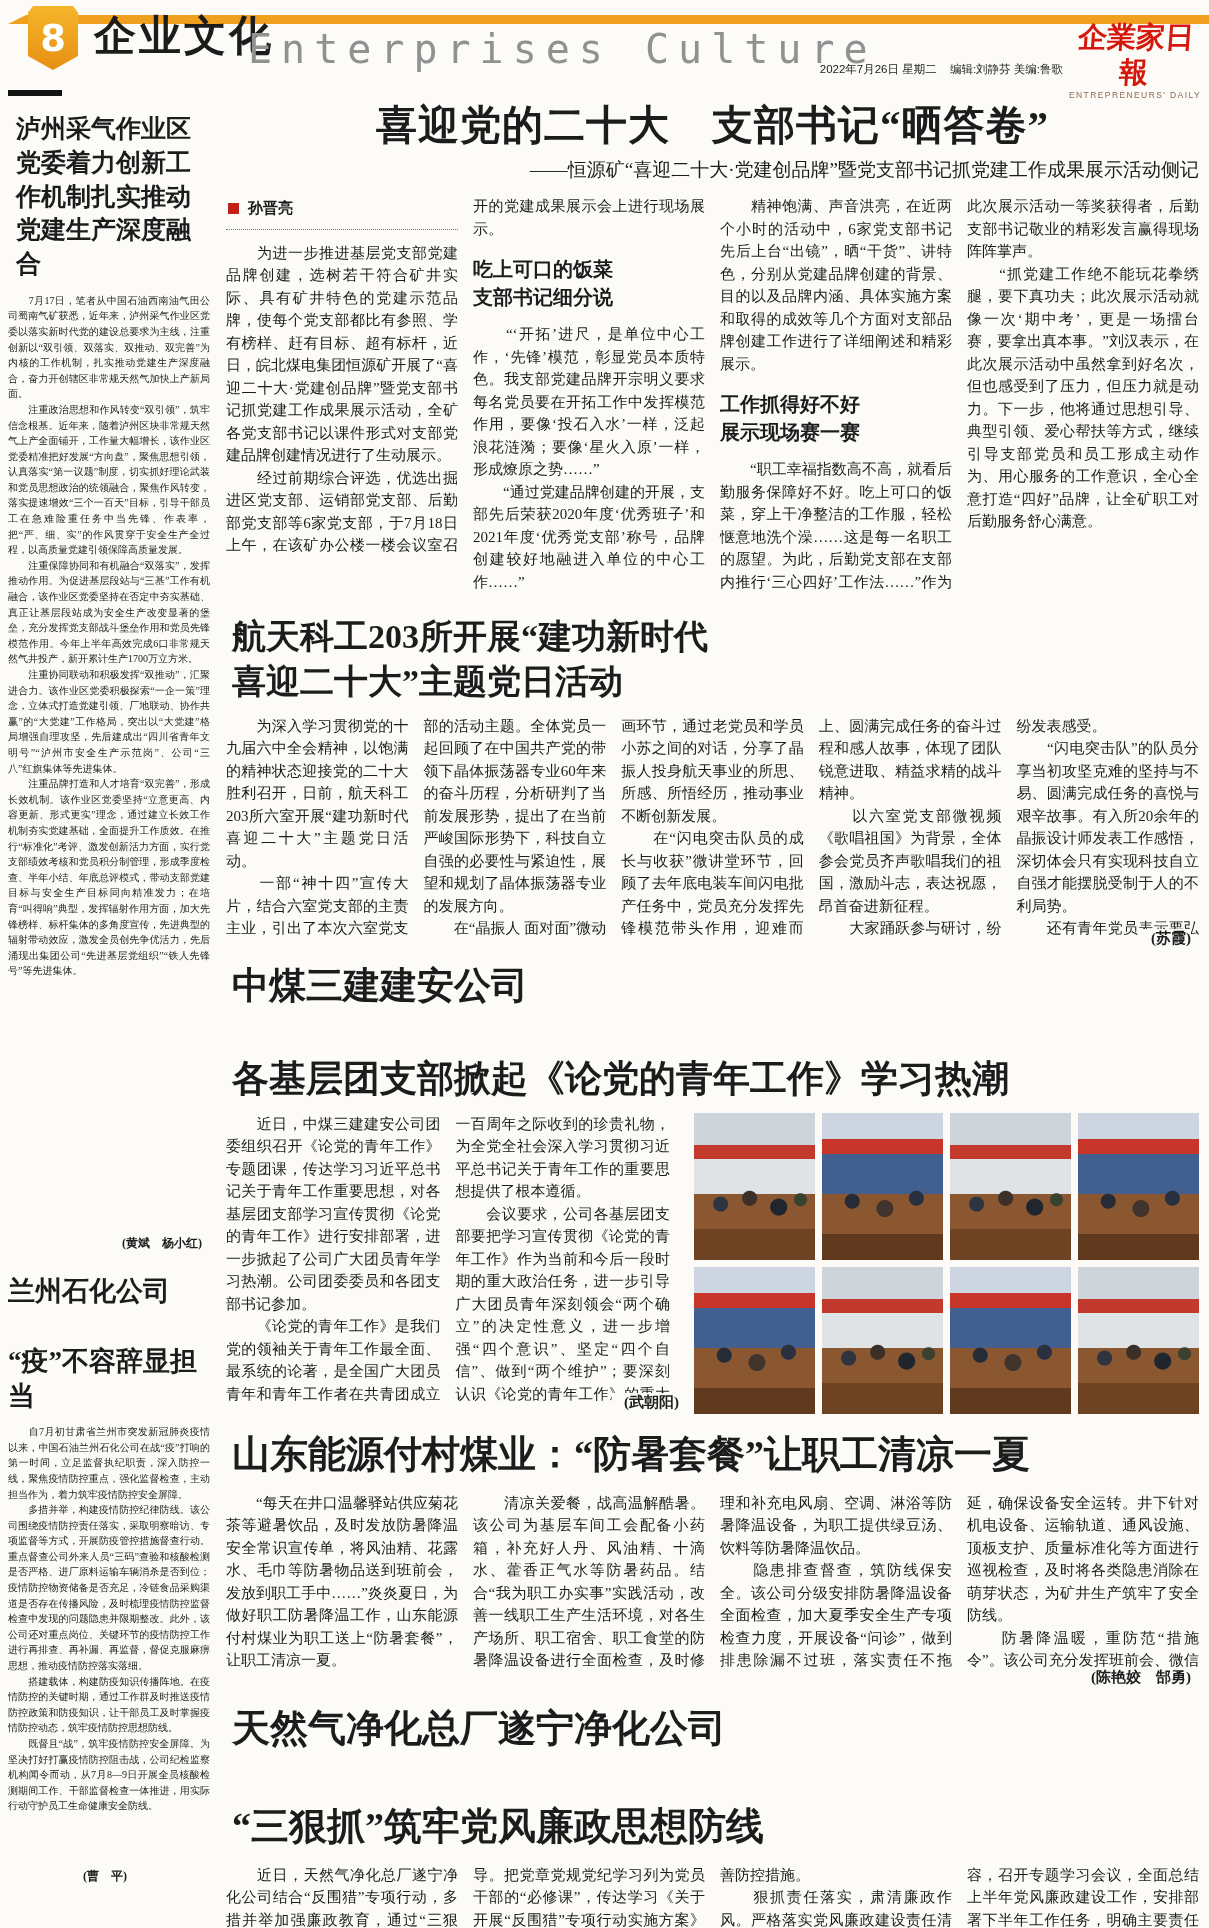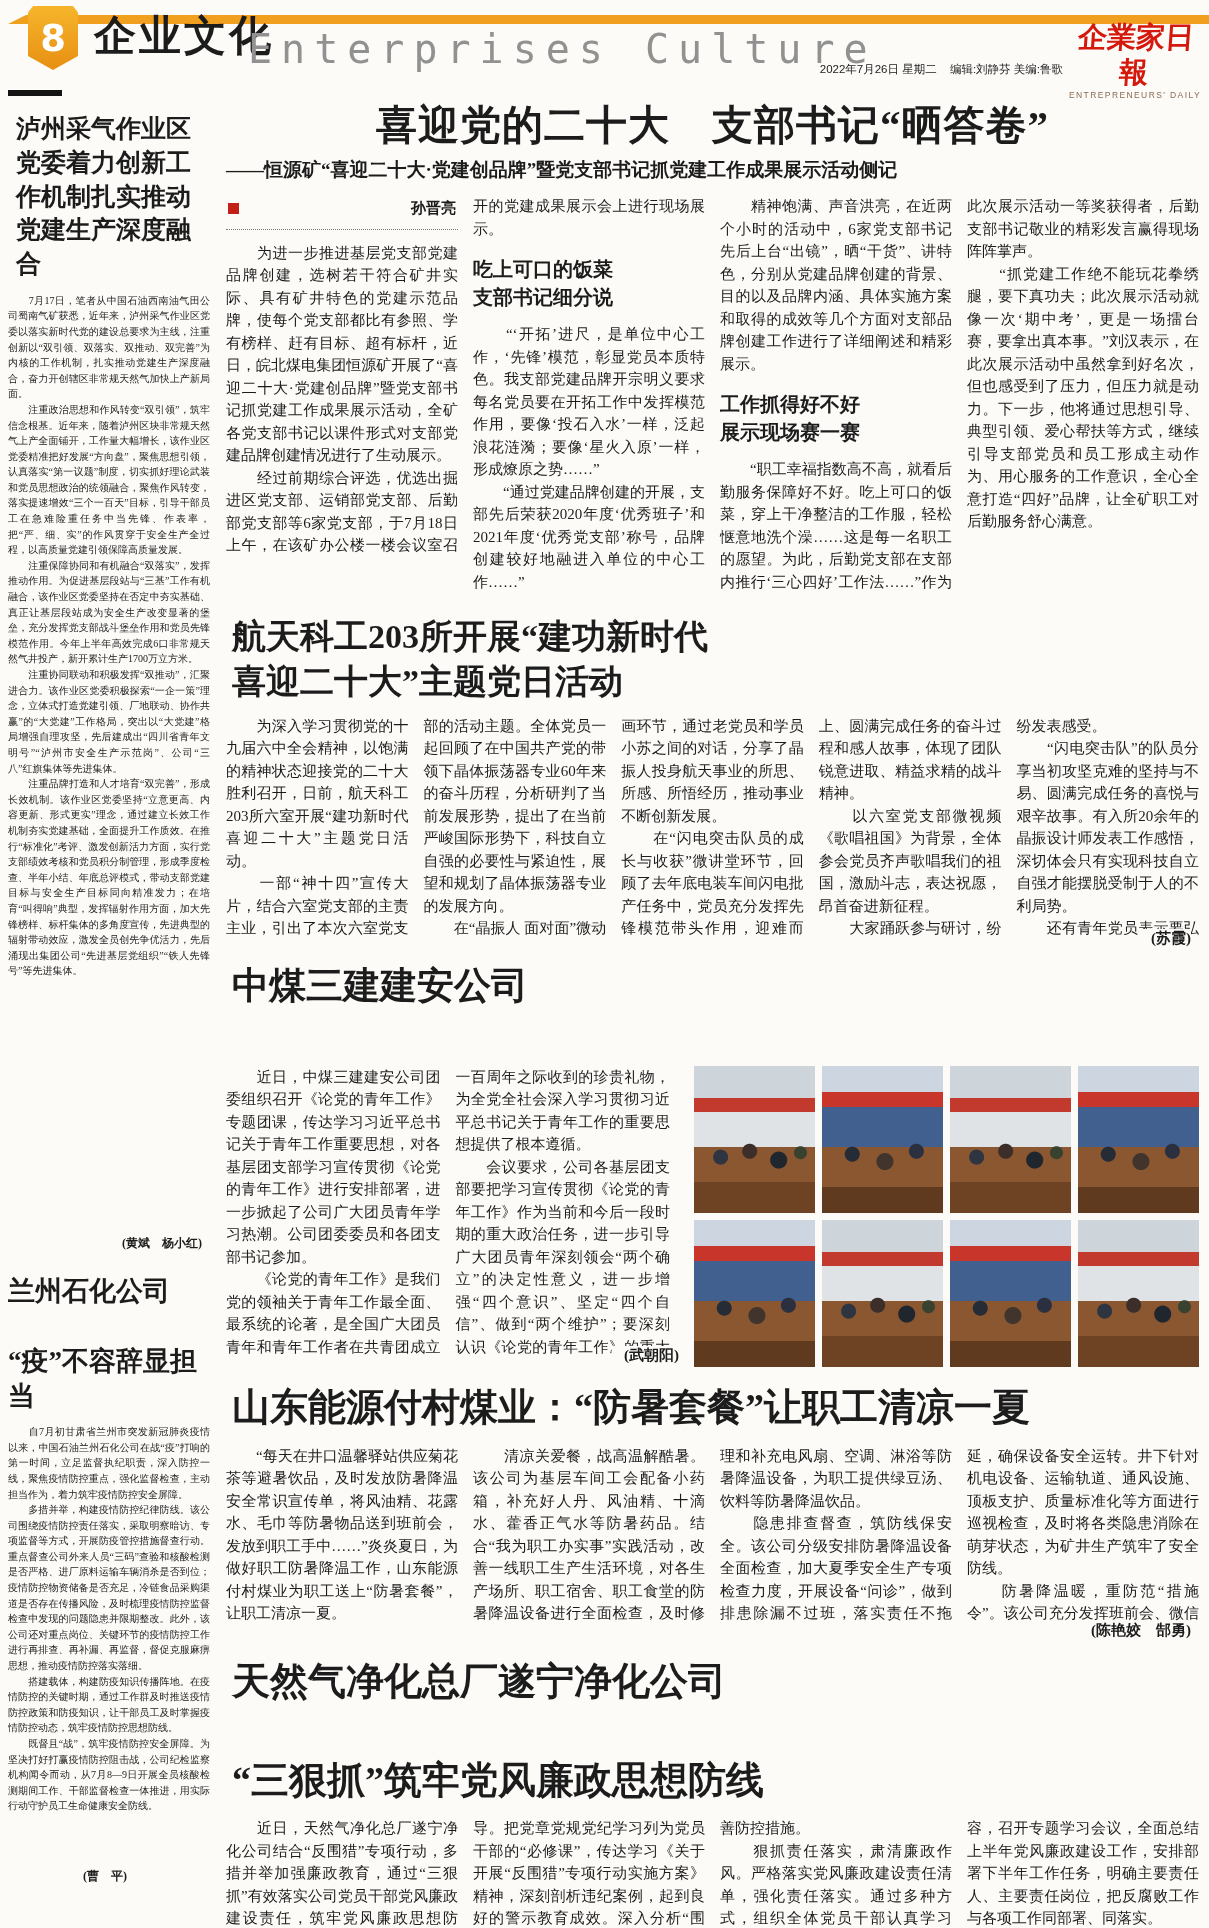--- a/index.html
+++ b/index.html
@@ -44,28 +44,28 @@
 
   
   .article{position:relative;}
   .cols{column-gap:15px;column-fill:auto;overflow:hidden;text-align:justify;
         font-size:15px;line-height:1.5;}
   .cols p{margin:0;white-space:pre-line;}
   h3.sub{font-size:20px;line-height:1.4;margin:15px 0 12px;white-space:pre-line;break-inside:avoid;
         font-family:"DejaVu Sans",sans-serif;font-weight:700;}
   .byline{display:flex;align-items:center;gap:9px;font-size:15px;font-weight:700;
         border-bottom:1px dotted #777;padding:2px 2px 9px;margin-bottom:12px;
-        font-family:"DejaVu Sans",sans-serif;justify-content:space-between;}
+        font-family:"DejaVu Sans",sans-serif;}
   .red-sq{width:11px;height:11px;background:#c32017;flex:none;}
   .sig-abs{position:absolute;right:8px;bottom:3px;font-weight:700;background:#fcfbf8;
         padding-left:12px;font-size:15px;}
 
   
   .hy-h1{font-size:41px;font-weight:900;text-align:center;letter-spacing:1px;margin:8px 0 2px;}
-  .hy-deck{font-size:19px;font-weight:700;text-align:left;margin:4px 0 12px;}
+  .hy-deck{font-size:19px;font-weight:400;text-align:right;margin:4px 0 12px;}
   .hy-cols{column-count:4;height:404px;}
 
   .ht-h1{font-size:34px;font-weight:900;line-height:1.32;margin:16px 0 10px 6px;white-space:pre-line;}
   .ht-cols{column-count:5;height:236px;}
 
   .zm-h1{font-size:37px;font-weight:900;line-height:1.26;margin:12px 0 10px 6px;white-space:pre-line;}
   .zm-flex{display:flex;gap:24px;position:relative;justify-content:center;}
   .zm-cols{column-count:2;height:302px;flex:1;}
   .photo-grid{width:505px;flex:none;display:flex;flex-wrap:wrap;gap:7px;align-content:flex-start;}
   .photo{width:121px;height:147px;
@@ -171,21 +171,21 @@
 　　大家踊跃参与研讨，纷纷发表感受。
 　　“闪电突击队”的队员分享当初攻坚克难的坚持与不易、圆满完成任务的喜悦与艰辛故事。有入所20余年的晶振设计师发表工作感悟，深切体会只有实现科技自立自强才能摆脱受制于人的不利局势。
 　　还有青年党员表示要弘扬载人航天精神，发挥创新优势，立足岗位，为航天建设贡献青春力量。
 　　本次“建功新时代 喜迎二十大”主题党日活动回顾了航天晶体元器件专业奋斗和发展历程，展现了党员群众攻坚克难、锐意进取的精神，进一步增强党员科技强军、航天报国的使命感和研制精品晶振的决心，激发大家保持昂扬向上的干事热情，为203所早日建成世界一流军工计量测试研究所，在第二个百年奋进征程中谱写更加绚丽的篇章，以实际行动迎接党的二十大胜利召开。</p>
         </div>
         <div class="sig-abs">(苏霞)</div>
       </article>
 
       <article class="article">
         <h1 class="zm-h1"><span>中煤三建建安公司</span><br>
-          </h1>
+          <span>各基层团支部掀起《论党的青年工作》学习热潮</span></h1>
         <div class="zm-flex">
           <div class="cols zm-cols">
             <p>　　近日，中煤三建建安公司团委组织召开《论党的青年工作》专题团课，传达学习习近平总书记关于青年工作重要思想，对各基层团支部学习宣传贯彻《论党的青年工作》进行安排部署，进一步掀起了公司广大团员青年学习热潮。公司团委委员和各团支部书记参加。
 　　《论党的青年工作》是我们党的领袖关于青年工作最全面、最系统的论著，是全国广大团员青年和青年工作者在共青团成立一百周年之际收到的珍贵礼物，为全党全社会深入学习贯彻习近平总书记关于青年工作的重要思想提供了根本遵循。
 　　会议要求，公司各基层团支部要把学习宣传贯彻《论党的青年工作》作为当前和今后一段时期的重大政治任务，进一步引导广大团员青年深刻领会“两个确立”的决定性意义，进一步增强“四个意识”、坚定“四个自信”、做到“两个维护”；要深刻认识《论党的青年工作》的重大意义和丰富内涵，坚定听党话、跟党走的信心决心；要把学习著作列为“喜迎二十大 永远跟党走 奋进新征程”主题教育和“三会两制一课”主题团日“主题团课”的主要内容，结合学习习近平总书记在建团百年庆祝大会上的重要讲话精神，立足本职岗位、明确努力方向，以实际行动把学习成果转化为工作实效，助推公司全年目标的实现。
 　　各基层团支部响应号召，通过团支委会、团课、团员大会、专题学习会、撰写心得体会等形式再掀学习热潮，持续营造了浓厚学习氛围。广大团员青年纷纷表示，在今后的工作中要立足岗位，争先进位，奉献青春，充分发挥生力军和突击队作用，为公司跨越式发展接续奋斗，努力践行“党旗所指就是团旗所向，不忘初心跟党走”，以实际行动迎接党的二十大胜利召开。</p>
           </div>
           <div class="photo-grid">
             <div class="photo"></div>
             <div class="photo alt"></div>

